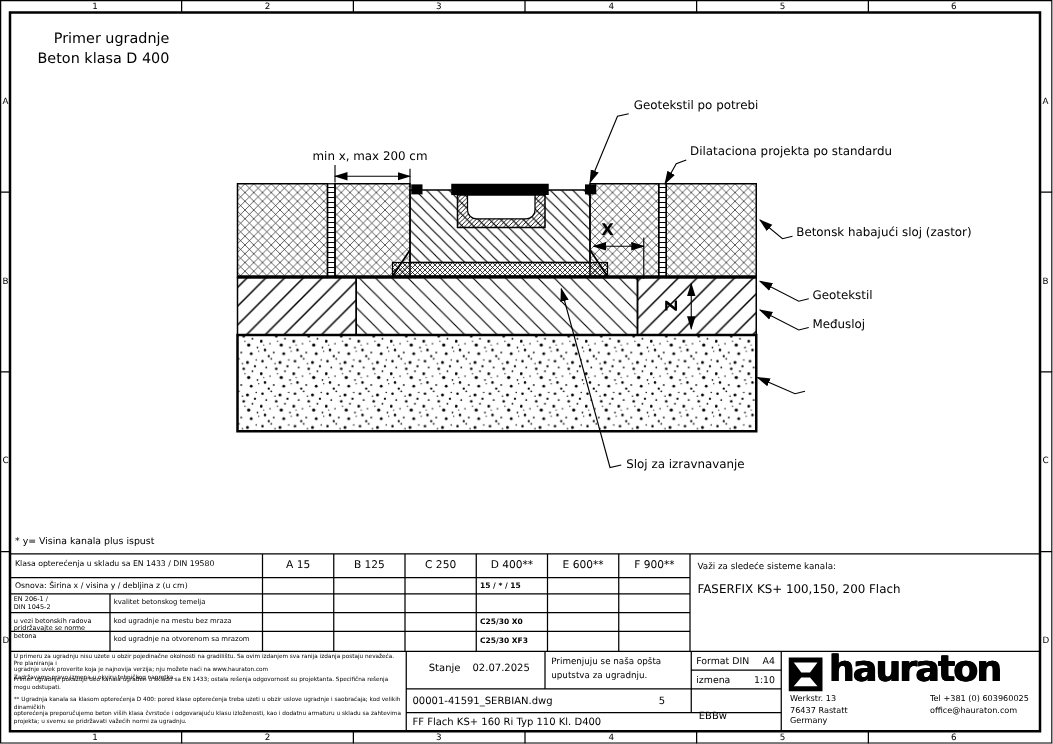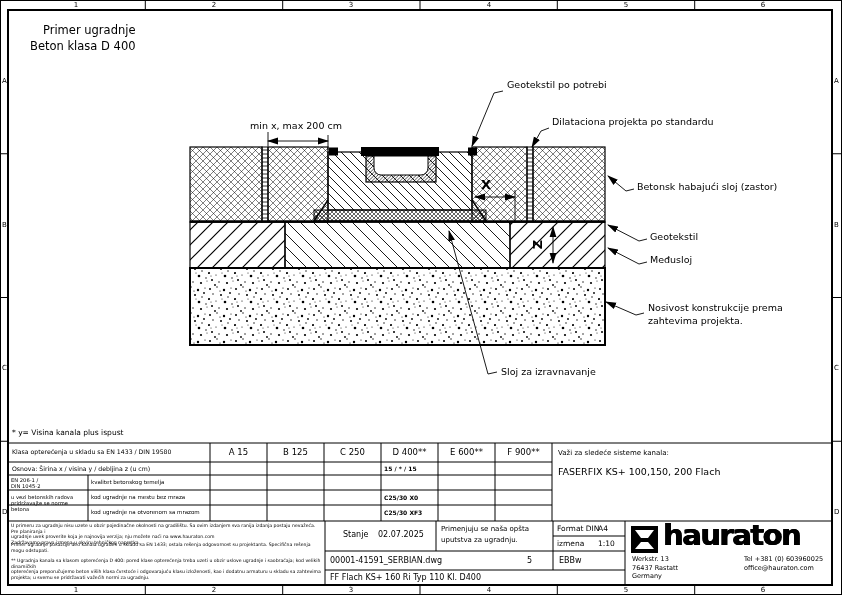--- a/index.html
+++ b/index.html
@@ -23,21 +23,21 @@
   .sys1{font-size:7px;}
   .sys2{font-size:9.5px;}
   .fineprint{font-size:4.6px;line-height:5.7px;white-space:pre-line;width:310px;}
   .tb8{font-size:8px;}
   .tb7{font-size:7px;line-height:11px;white-space:pre-line;}
   .tb75{font-size:7.5px;}
   .addr{font-size:6.5px;line-height:8.5px;white-space:pre-line;}
   .brand{font-size:29px;font-weight:bold;letter-spacing:-1.5px;
          text-shadow:0.6px 0 0 #000,-0.3px 0 0 #000;}
   .rot{transform:rotate(-90deg);transform-origin:center center;}
-  .tr{text-align:left;width:22px;}
+  .tr{text-align:right;width:22px;}
 </style>
 </head>
 <body>
 
 <div id="sheet">
 
   <svg id="linework" width="842" height="595">
     <defs>
       <marker id="ah" markerWidth="11" markerHeight="8" refX="10" refY="4" orient="auto-start-reverse" markerUnits="userSpaceOnUse">
         <path d="M11,4 L0,0.6 L0,7.4 Z" fill="#000"></path>
@@ -184,22 +184,20 @@
   <span class="gridlet" style="left:834px;top:508px">D</span>
 
   <div class="abs title" style="left:30px;top:22px">Primer ugradnje
 Beton klasa D 400</div>
 
   <div class="abs lbl" style="left:507px;top:79px">Geotekstil po potrebi</div>
   <div class="abs lbl" style="left:552px;top:116px">Dilataciona projekta po standardu</div>
   <div class="abs lbl" style="left:637px;top:181px">Betonsk habajući sloj (zastor)</div>
   <div class="abs lbl" style="left:650px;top:231px">Geotekstil</div>
   <div class="abs lbl" style="left:650px;top:254px">Međusloj</div>
-  <div class="abs lbl2" style="left:648px;top:302px">Nosivost konstrukcije prema
-zahtevima projekta.</div>
   <div class="abs lbl" style="left:501px;top:366px">Sloj za izravnavanje</div>
   <div class="abs dimtxt" style="left:238px;top:120px;width:116px">min x, max 200 cm</div>
   <div class="abs dimbig" style="left:481px;top:177px">X</div>
   <div class="abs dimbig rot" style="left:533px;top:237px">Z</div>
 
   <div class="abs note" style="left:12px;top:428px">* y= Visina kanala plus ispust</div>
 
   <div class="abs t6" style="left:12px;top:448px">Klasa opterećenja u skladu sa EN 1433 / DIN 19580</div>
   <div class="abs cls" style="left:210px;top:447px">A 15</div>
   <div class="abs cls" style="left:267px;top:447px">B 125</div>
@@ -232,21 +230,21 @@
   <div class="abs tb8" style="left:343px;top:530px">Stanje</div>
   <div class="abs tb8" style="left:378px;top:530px">02.07.2025</div>
   <div class="abs tb7" style="left:441px;top:524px">Primenjuju se naša opšta
 uputstva za ugradnju.</div>
   <div class="abs tb75" style="left:557px;top:524px">Format DIN</div>
   <div class="abs tb75 tr" style="left:598px;top:524px">A4</div>
   <div class="abs tb75" style="left:557px;top:539px">izmena</div>
   <div class="abs tb75 tr" style="left:598px;top:539px">1:10</div>
   <div class="abs tb8" style="left:330px;top:556px">00001-41591_SERBIAN.dwg</div>
   <div class="abs tb8" style="left:527px;top:556px">5</div>
-  <div class="abs tb8" style="left:559px;top:556px">EBBw</div>
+  <div class="abs tb8" style="left:559px;top:568px">EBBw</div>
   <div class="abs tb8" style="left:330px;top:573px">FF Flach KS+ 160 Ri Typ 110 Kl. D400</div>
   <div class="abs brand" style="left:663px;top:518px">hauraton</div>
   <div class="abs addr" style="left:632px;top:555px">Werkstr. 13
 76437 Rastatt
 Germany</div>
   <div class="abs addr" style="left:744px;top:555px">Tel +381 (0) 603960025
 office@hauraton.com</div>
 
 </div>
 

